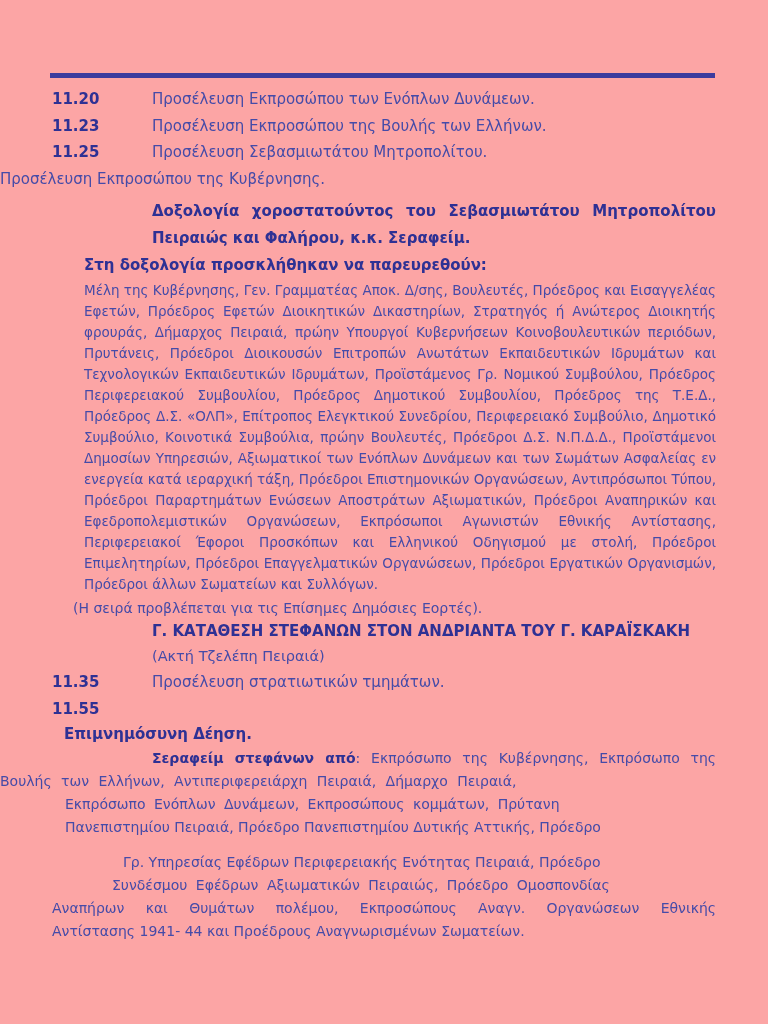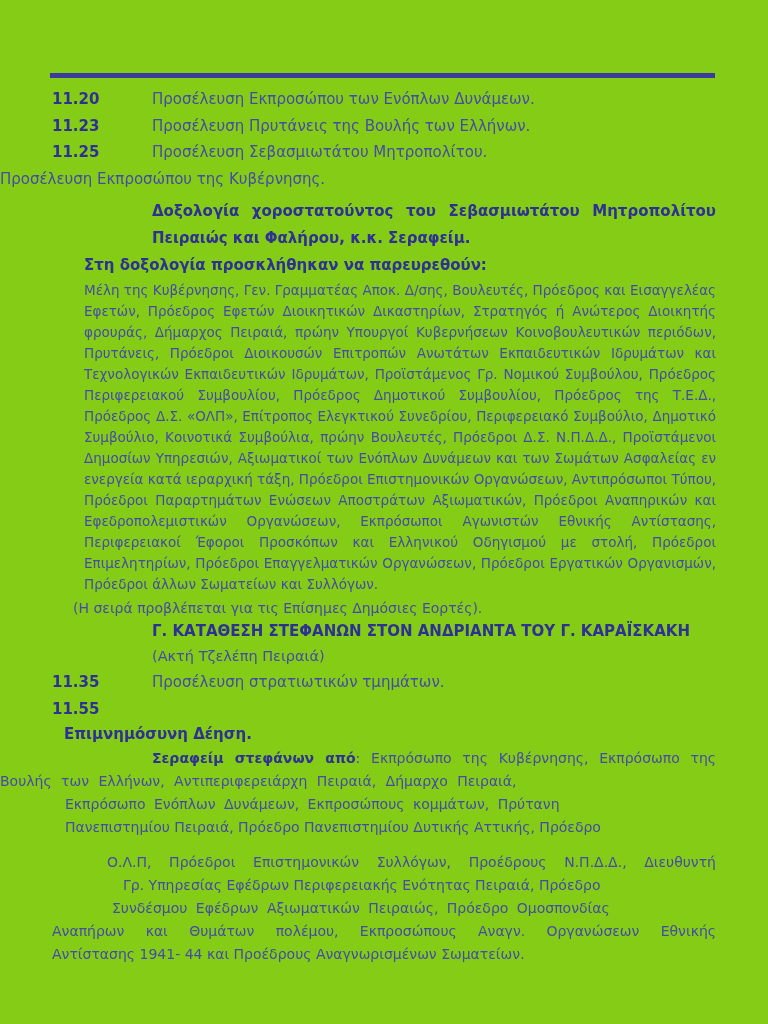--- a/index.html
+++ b/index.html
@@ -1,17 +1,17 @@
 <!DOCTYPE html>
 <html><head>
 <meta charset="utf-8">
 <style>
   html,body { margin:0; padding:0; background:#ffffff; }
   .page {
-    position:relative; width:768px; height:1024px; background:#84cc16;
+    position:relative; width:768px; height:1024px; background:#fca5a5;
     font-family:"DejaVu Sans", sans-serif; color:#454BA8; overflow:hidden;
   }
   .rule { position:absolute; left:50px; top:73px; width:665px; height:5px; background:#3C3C9E; }
   .content { position:absolute; top:86px; left:0; width:768px; }
 
   .bold { font-weight:bold; color:#2E3194; }
 
   .srow { display:flex; line-height:26.5px; font-size:15px; }
   .srow .time { padding-left:52px; width:100px; flex:0 0 auto; font-weight:bold; color:#2E3194; }
   .srow .etext { white-space:nowrap; }
@@ -51,21 +51,21 @@
   <div class="rule"></div>
 
   <div class="content">
 
     <div class="srow">
       <span class="time">11.20</span>
       <span class="etext">Προσέλευση Εκπροσώπου των Ενόπλων Δυνάμεων.</span>
     </div>
     <div class="srow">
       <span class="time">11.23</span>
-      <span class="etext">Προσέλευση Πρυτάνεις της Βουλής των Ελλήνων.</span>
+      <span class="etext">Προσέλευση Εκπροσώπου της Βουλής των Ελλήνων.</span>
     </div>
     <div class="srow">
       <span class="time">11.25</span>
       <span class="etext">Προσέλευση Σεβασμιωτάτου Μητροπολίτου.</span>
     </div>
     <div class="srow">
       <span class="etext">Προσέλευση Εκπροσώπου της Κυβέρνησης.</span>
     </div>
 
     <div class="doxology">Δοξολογία χοροστατούντος του Σεβασμιωτάτου Μητροπολίτου Πειραιώς και Φαλήρου, κ.κ. Σεραφείμ.</div>
@@ -88,21 +88,20 @@
     </div>
 
     <div class="memorial">Επιμνημόσυνη Δέηση.</div>
 
     <div class="wline w1"><span class="bold">Σεραφείμ στεφάνων από</span><span>: Εκπρόσωπο της Κυβέρνησης, Εκπρόσωπο της</span></div>
     <div class="wline w2">Βουλής των Ελλήνων, Αντιπεριφερειάρχη Πειραιά, Δήμαρχο Πειραιά,</div>
     <div class="wline w3">Εκπρόσωπο Ενόπλων Δυνάμεων, Εκπροσώπους κομμάτων, Πρύτανη</div>
     <div class="wline w4">Πανεπιστημίου Πειραιά, Πρόεδρο Πανεπιστημίου Δυτικής Αττικής, Πρόεδρο</div>
 
     <div class="closing">
-      <div class="clline cl1">Ο.Λ.Π, Πρόεδροι Επιστημονικών Συλλόγων, Προέδρους Ν.Π.Δ.Δ., Διευθυντή</div>
       <div class="clline cl2">Γρ. Υπηρεσίας Εφέδρων Περιφερειακής Ενότητας Πειραιά, Πρόεδρο</div>
       <div class="clline cl3">Συνδέσμου Εφέδρων Αξιωματικών Πειραιώς, Πρόεδρο Ομοσπονδίας</div>
       <div class="clline cl4">Αναπήρων και Θυμάτων πολέμου, Εκπροσώπους Αναγν. Οργανώσεων Εθνικής</div>
       <div class="clline cl5">Αντίστασης 1941- 44 και Προέδρους Αναγνωρισμένων Σωματείων.</div>
     </div>
 
   </div>
 </div>
 
 </body></html>

